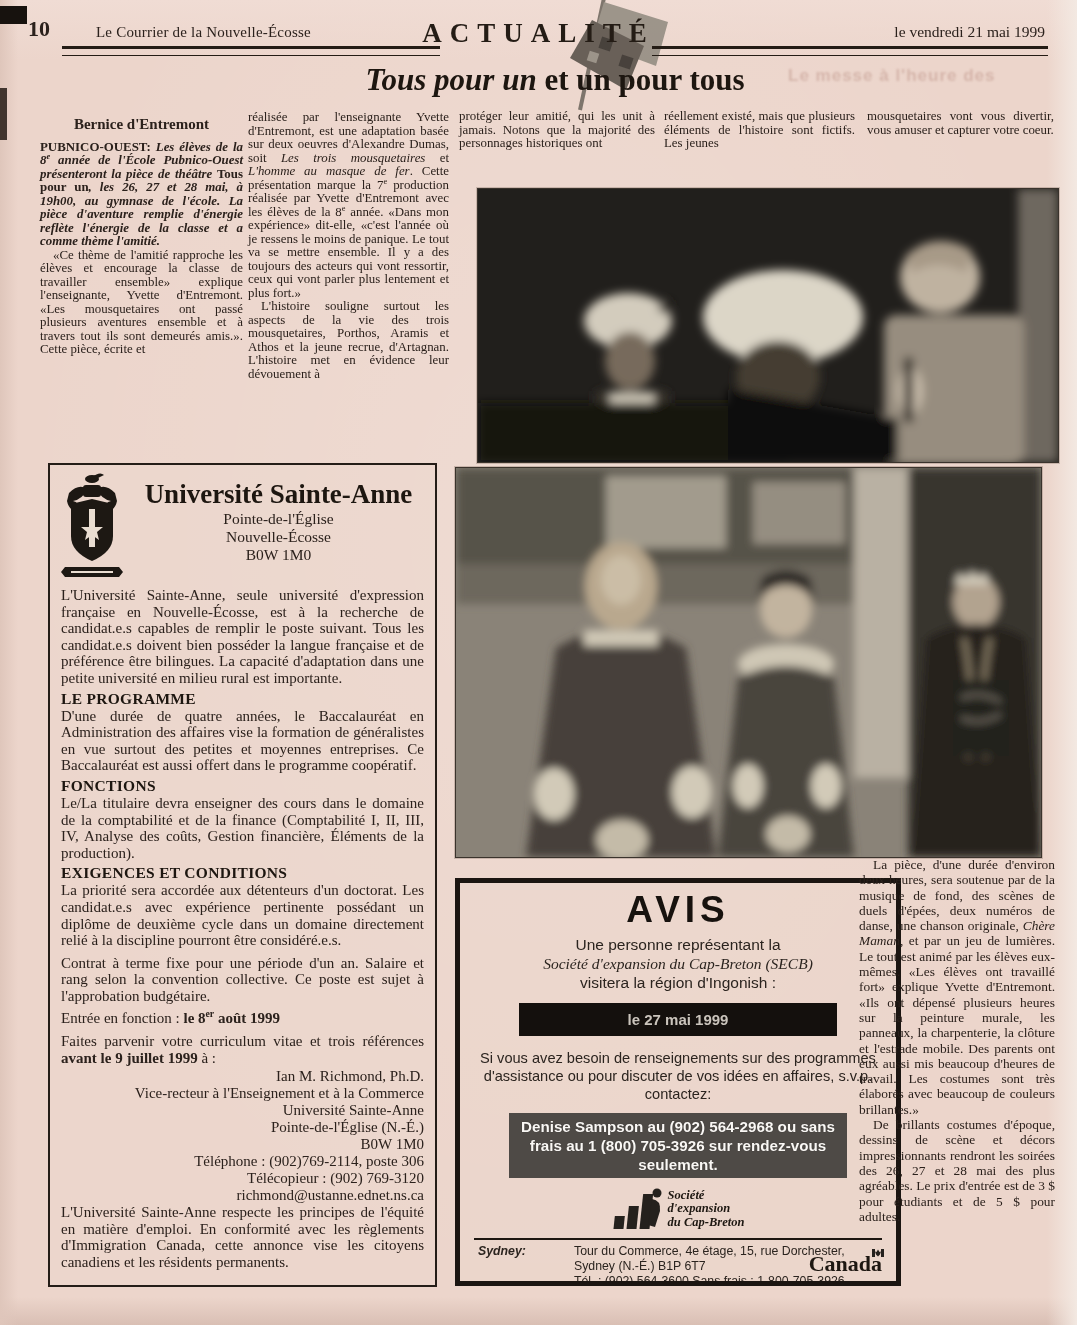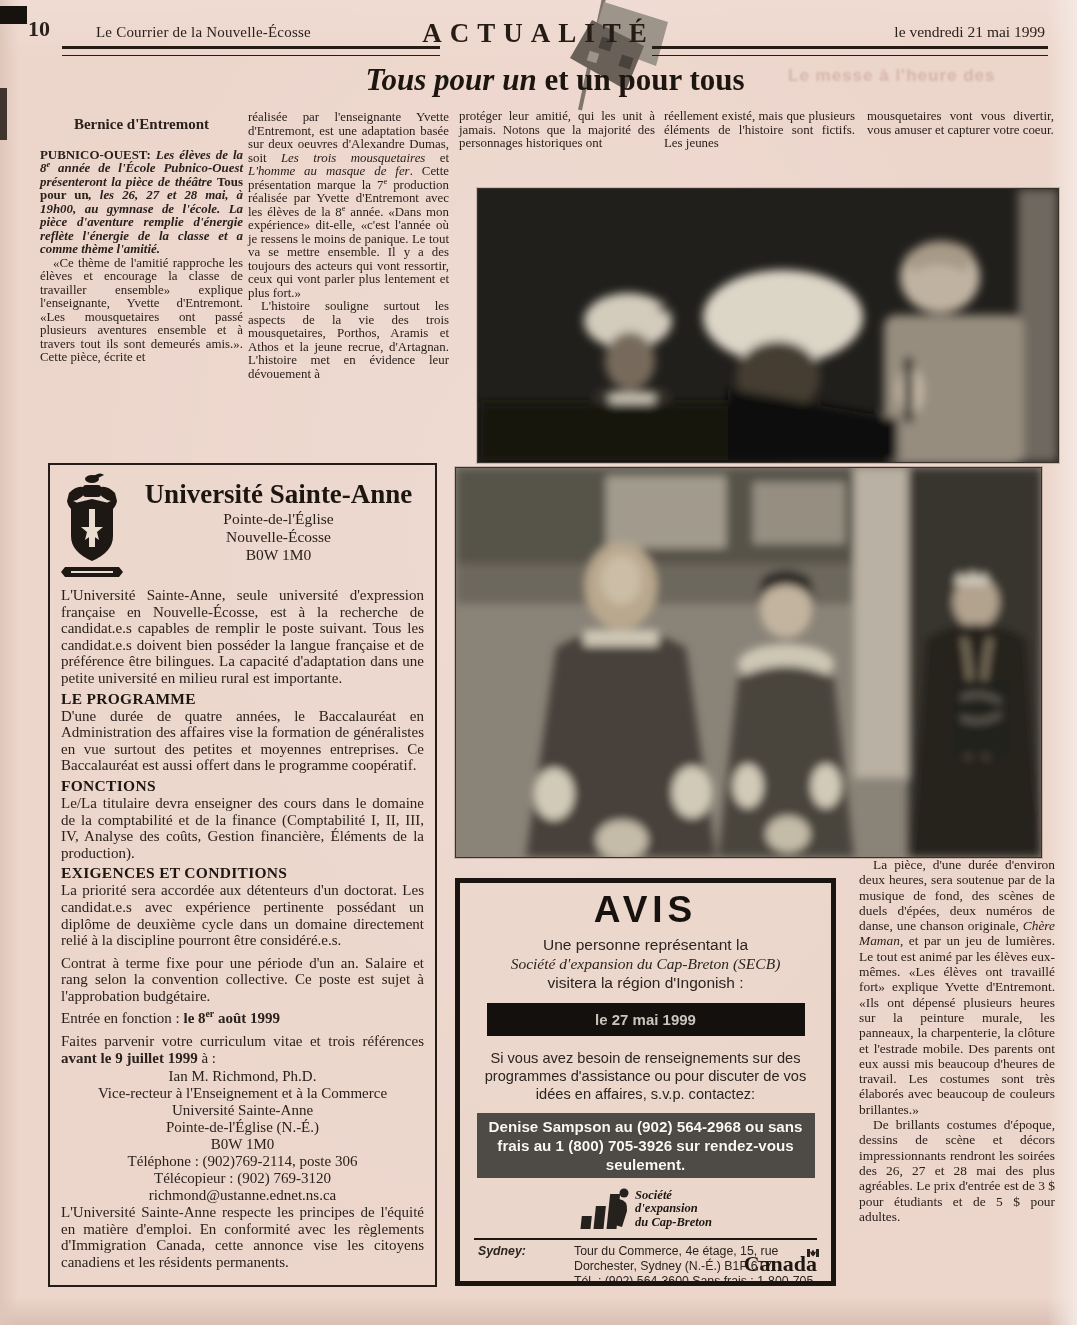--- a/index.html
+++ b/index.html
@@ -38,21 +38,21 @@
     position:absolute;left:788px;top:66px;width:260px;
     font-family:"Liberation Sans",sans-serif;font-weight:bold;font-size:17px;
     color:rgba(167,116,104,.33);filter:blur(1px);letter-spacing:1px;z-index:1;
   }
   .corner-mark{position:absolute;left:0;top:6px;width:27px;height:18px;background:#17120e;}
   .edge-streak{position:absolute;left:0;top:88px;width:7px;height:52px;background:#241b15;opacity:.85;}
   
   .col{position:absolute;font-size:12.9px;line-height:13.5px;text-align:justify;z-index:2;}
   .col p{margin:0;}
   .col p + p{text-indent:13px;}
-  .byline{text-align:center;font-weight:bold;font-size:15px;margin:0 0 17px 0;}
+  .byline{text-align:center;font-weight:bold;font-size:15px;margin:0 0 9px 0;}
   .lead{font-style:italic;font-weight:600;}
   .b{font-weight:bold;font-style:normal;}
   .i{font-style:italic;}
   .sup{vertical-align:super;font-sizeнь:0.65em;font-size:0.65em;line-height:0;}
   #col1{left:40px;top:118px;width:203px;}
   #col2{left:248px;top:111px;width:201px;}
   #col3{left:459px;top:110px;width:196px;}
   #col4{left:664px;top:110px;width:191px;}
   #col5{left:867px;top:110px;width:187px;}
   .tailcol{position:absolute;left:859px;top:857px;width:196px;font-size:13.4px;line-height:15.3px;text-align:justify;z-index:2;}
@@ -74,24 +74,24 @@
   .usa-sub{margin-left:72px;text-align:center;font-size:15.5px;line-height:18px;}
   .usa p{margin:0;font-size:15px;line-height:16.6px;text-align:justify;}
   .usa-intro{margin-top:4px !important;}
   .usa-jobbar{
     margin:7px -3px 3px -3px;background:#1b1511;color:#efe9e2;
     font-family:"Liberation Sans",sans-serif;font-weight:bold;font-size:15.5px;
     padding:4px 7px;letter-spacing:.4px;
   }
   .usa h4{margin:3px 0 0 0;font-size:15.5px;letter-spacing:.3px;color:#1d1610;}
   .usa .spaced{margin-top:6px;}
-  .usa-contact{margin-top:2px;text-align:center;font-size:15px;line-height:17px;}
+  .usa-contact{margin-top:2px;text-align:right;font-size:15px;line-height:17px;}
   
   .avis{
-    position:absolute;left:455px;top:878px;width:381px;height:408px;
+    position:absolute;left:455px;top:878px;width:446px;height:408px;
     border:5px solid #1b1511;background:rgba(236,215,205,.45);
     box-sizing:border-box;padding:4px 12px;z-index:2;overflow:hidden;
     font-family:"Liberation Sans",sans-serif;text-align:center;
   }
   .avis-title{font-size:37px;font-weight:bold;letter-spacing:5px;color:#17120e;margin-top:2px;}
   .avis-intro{font-size:15.5px;line-height:19px;margin-top:4px;color:#2b241f;}
   .avis-intro .it{font-style:italic;font-family:Liberation Serif, serif;}
   .avis-datebar{
     margin:11px auto 0 auto;width:318px;background:#14100d;color:#cac4bc;
     font-size:15px;font-weight:bold;padding:8px 0;

